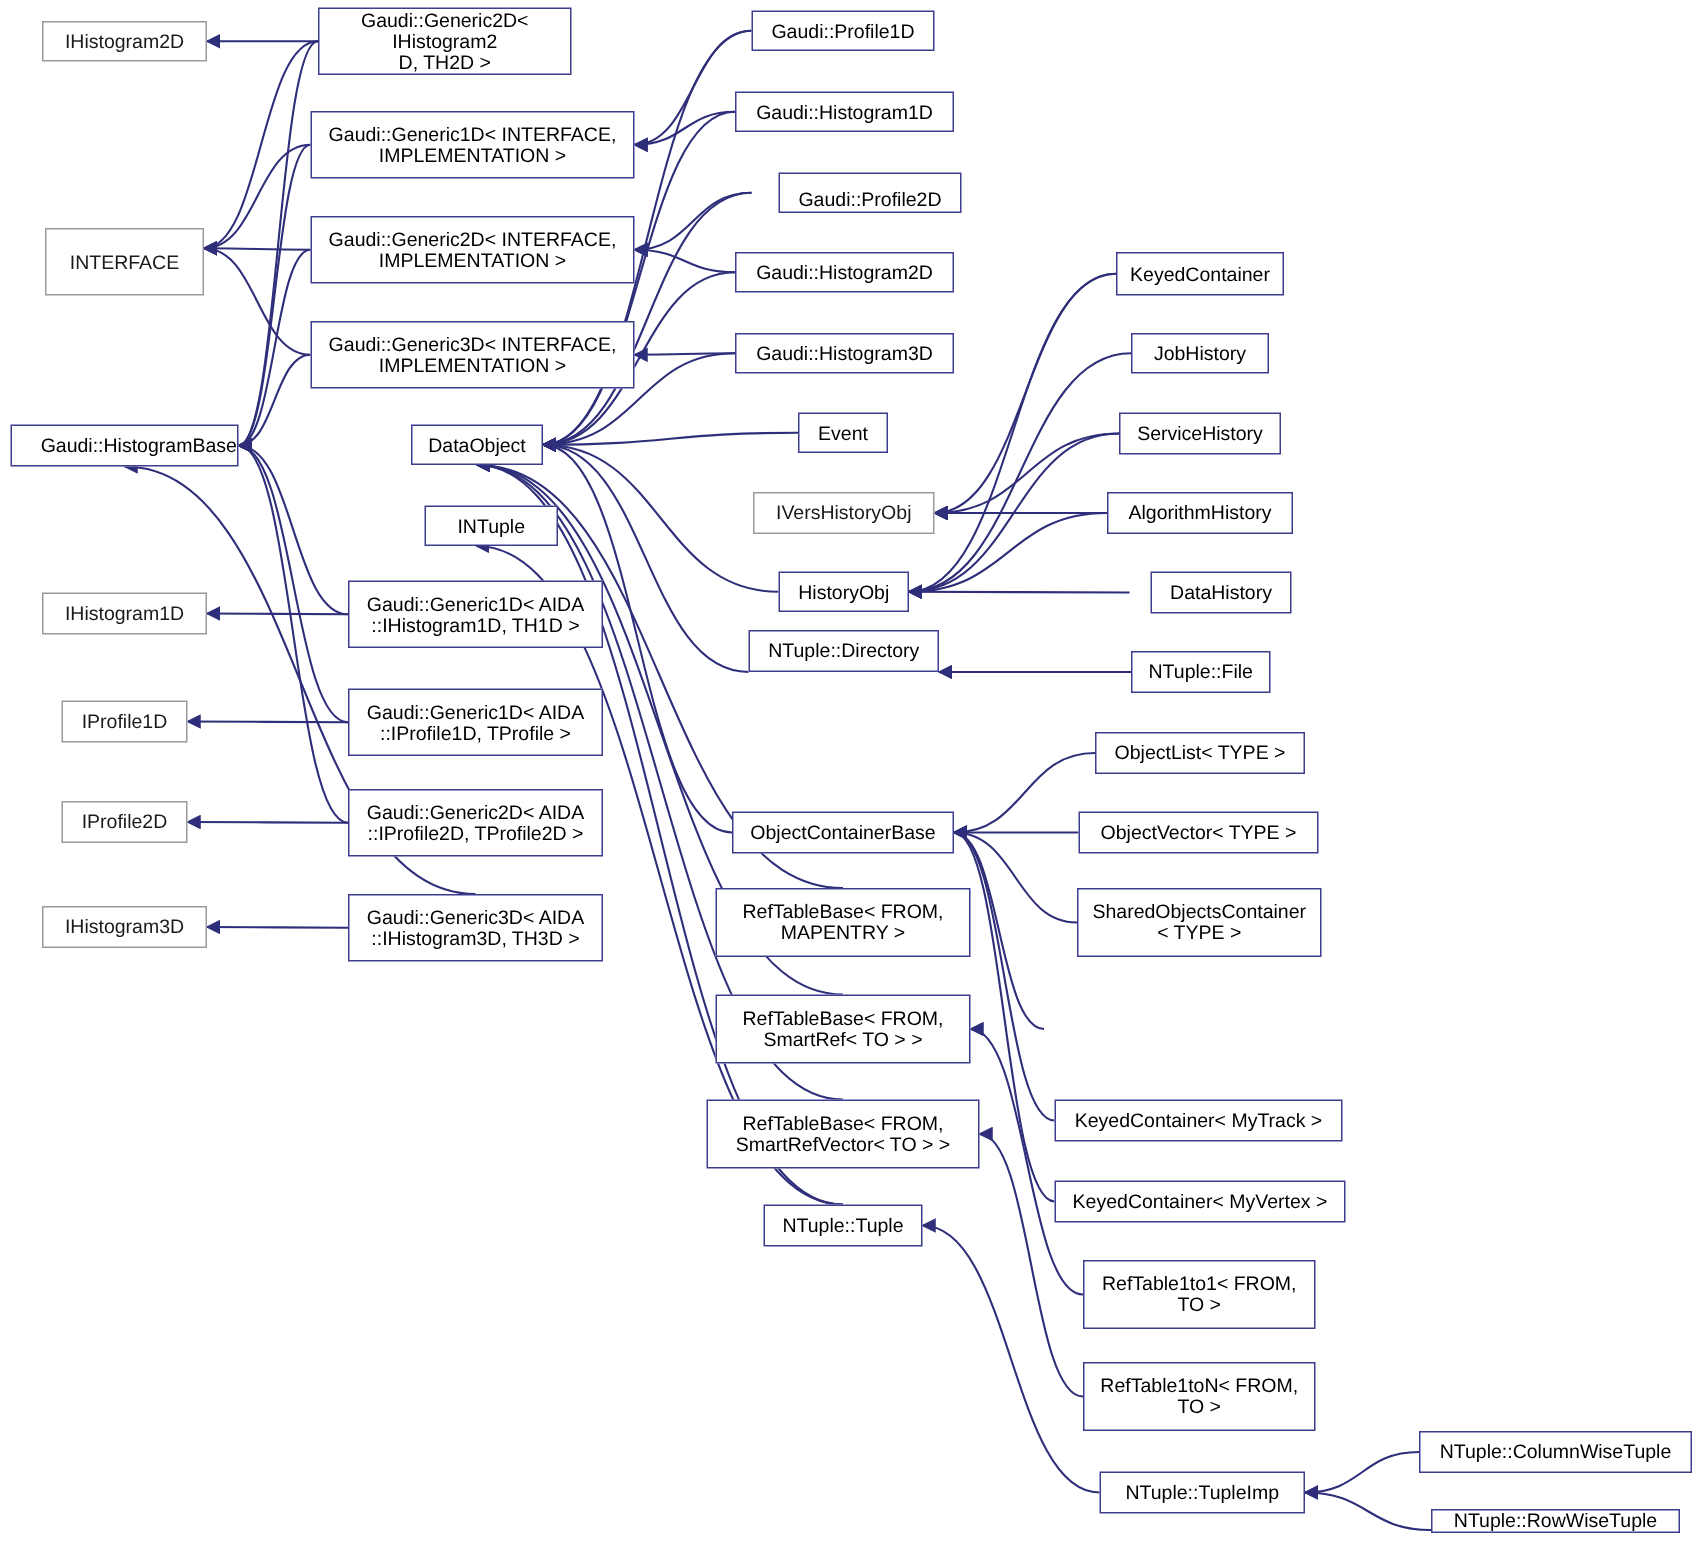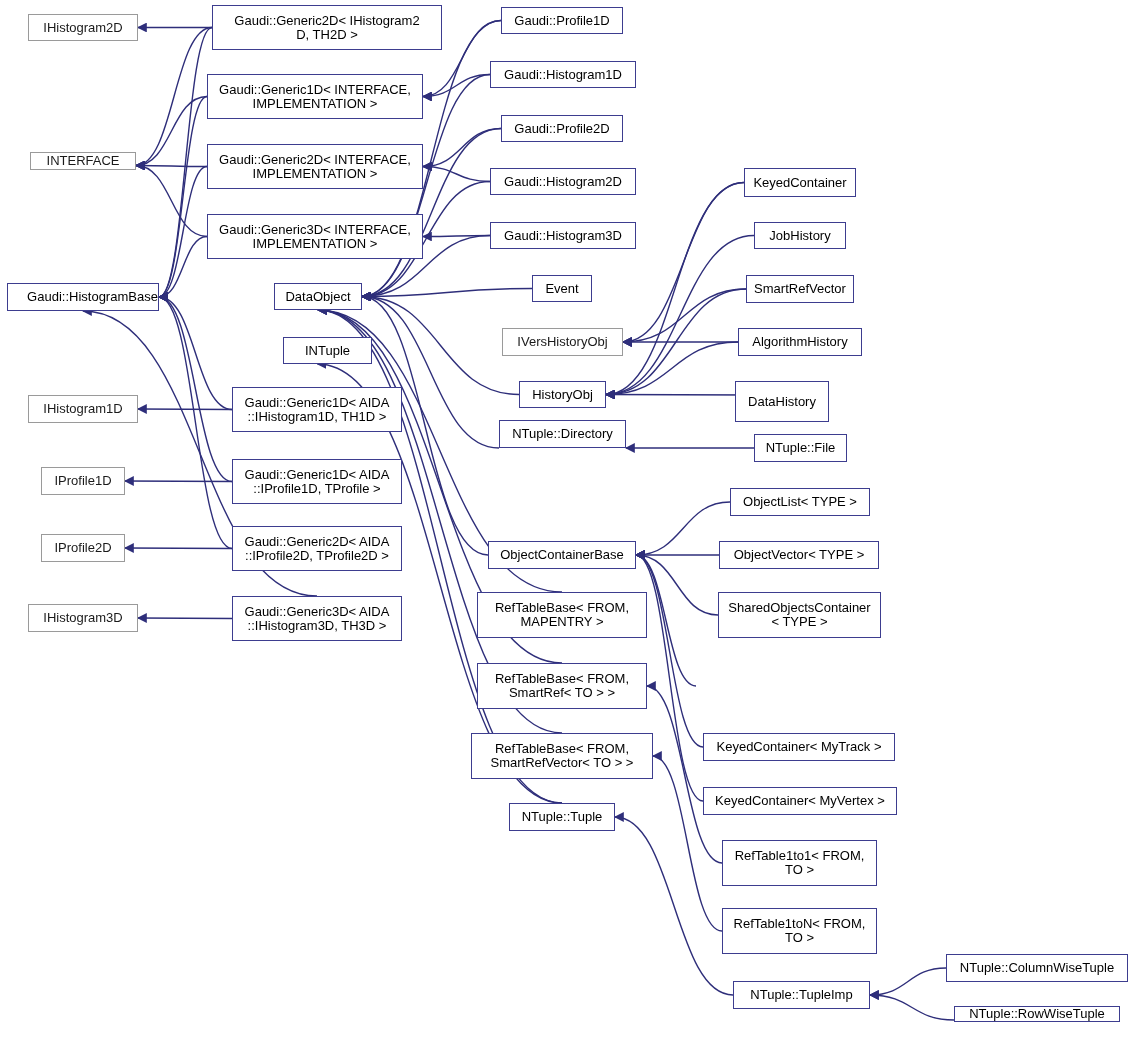--- a/index.html
+++ b/index.html
@@ -107,48 +107,48 @@
         <path d="M 703 801 C 669.5 801, 669.5 555, 636 555" marker-end="url(#arrow)"></path>
         <path d="M 722 863 C 684.5 863, 684.5 686, 647 686" marker-end="url(#arrow)"></path>
         <path d="M 722 931 C 687.5 931, 687.5 756, 653 756" marker-end="url(#arrow)"></path>
         <path d="M 733 995 C 674 995, 674 817, 615 817" marker-end="url(#arrow)"></path>
         <path d="M 946 968 C 908 968, 908 995, 870 995" marker-end="url(#arrow)"></path>
         <path d="M 954 1020 C 912 1020, 912 995, 870 995" marker-end="url(#arrow)"></path>
         <path d="M 562 803 C 439.75 803, 439.75 364, 317.5 364" marker-end="url(#arrow)"></path>
       </g>
   </svg>
 <div class="node muted" style="left: 28px; top: 14px; width: 110px; height: 27px;"><span>IHistogram2D</span></div>
-    <div class="node" style="left: 212px; top: 5px; width: 230px; height: 45px; text-align: center;"><span>Gaudi::Generic2D&lt; IHistogram2
+    <div class="node" style="left: 212px; top: 5px; width: 169px; height: 45px; text-align: center;"><span>Gaudi::Generic2D&lt; IHistogram2
 D, TH2D &gt;</span></div>
     <div class="node" style="left: 501px; top: 7px; width: 122px; height: 27px;"><span>Gaudi::Profile1D</span></div>
     <div class="node" style="left: 207px; top: 74px; width: 216px; height: 45px;"><span>Gaudi::Generic1D&lt; INTERFACE,
 IMPLEMENTATION &gt;</span></div>
     <div class="node" style="left: 490px; top: 61px; width: 146px; height: 27px;"><span>Gaudi::Histogram1D</span></div>
-    <div class="node" style="left: 501px; top: 115px; width: 122px; height: 27px;"><span>Gaudi::Profile2D</span></div>
-    <div class="node muted" style="left: 30px; top: 152px; width: 106px; height: 18px;"><span>INTERFACE</span></div>
+    <div class="node" style="left: 519px; top: 115px; width: 122px; height: 27px; align-items: flex-end;"><span>Gaudi::Profile2D</span></div>
+    <div class="node muted" style="left: 30px; top: 152px; width: 106px; height: 45px;"><span>INTERFACE</span></div>
     <div class="node" style="left: 207px; top: 144px; width: 216px; height: 45px;"><span>Gaudi::Generic2D&lt; INTERFACE,
 IMPLEMENTATION &gt;</span></div>
     <div class="node" style="left: 490px; top: 168px; width: 146px; height: 27px;"><span>Gaudi::Histogram2D</span></div>
     <div class="node" style="left: 744px; top: 168px; width: 112px; height: 29px;"><span>KeyedContainer</span></div>
     <div class="node" style="left: 207px; top: 214px; width: 216px; height: 45px;"><span>Gaudi::Generic3D&lt; INTERFACE,
 IMPLEMENTATION &gt;</span></div>
     <div class="node" style="left: 490px; top: 222px; width: 146px; height: 27px;"><span>Gaudi::Histogram3D</span></div>
     <div class="node" style="left: 754px; top: 222px; width: 92px; height: 27px;"><span>JobHistory</span></div>
     <div class="node" style="left: 7px; top: 283px; width: 152px; height: 28px; padding-left: 23px;"><span>Gaudi::HistogramBase</span></div>
     <div class="node" style="left: 274px; top: 283px; width: 88px; height: 27px;"><span>DataObject</span></div>
     <div class="node" style="left: 532px; top: 275px; width: 60px; height: 27px;"><span>Event</span></div>
-    <div class="node" style="left: 746px; top: 275px; width: 108px; height: 28px;"><span>SmartRefVector</span></div>
+    <div class="node" style="left: 746px; top: 275px; width: 108px; height: 28px;"><span>ServiceHistory</span></div>
     <div class="node" style="left: 283px; top: 337px; width: 89px; height: 27px;"><span>INTuple</span></div>
     <div class="node muted" style="left: 502px; top: 328px; width: 121px; height: 28px;"><span>IVersHistoryObj</span></div>
     <div class="node" style="left: 738px; top: 328px; width: 124px; height: 28px;"><span>AlgorithmHistory</span></div>
     <div class="node muted" style="left: 28px; top: 395px; width: 110px; height: 28px;"><span>IHistogram1D</span></div>
     <div class="node" style="left: 232px; top: 387px; width: 170px; height: 45px;"><span>Gaudi::Generic1D&lt; AIDA
 ::IHistogram1D, TH1D &gt;</span></div>
     <div class="node" style="left: 519px; top: 381px; width: 87px; height: 27px;"><span>HistoryObj</span></div>
-    <div class="node" style="left: 735px; top: 381px; width: 94px; height: 41px;"><span>DataHistory</span></div>
+    <div class="node" style="left: 767px; top: 381px; width: 94px; height: 28px;"><span>DataHistory</span></div>
     <div class="node" style="left: 499px; top: 420px; width: 127px; height: 28px;"><span>NTuple::Directory</span></div>
     <div class="node" style="left: 754px; top: 434px; width: 93px; height: 28px;"><span>NTuple::File</span></div>
     <div class="node muted" style="left: 41px; top: 467px; width: 84px; height: 28px;"><span>IProfile1D</span></div>
     <div class="node" style="left: 232px; top: 459px; width: 170px; height: 45px;"><span>Gaudi::Generic1D&lt; AIDA
 ::IProfile1D, TProfile &gt;</span></div>
     <div class="node" style="left: 730px; top: 488px; width: 140px; height: 28px;"><span>ObjectList&lt; TYPE &gt;</span></div>
     <div class="node muted" style="left: 41px; top: 534px; width: 84px; height: 28px;"><span>IProfile2D</span></div>
     <div class="node" style="left: 232px; top: 526px; width: 170px; height: 45px;"><span>Gaudi::Generic2D&lt; AIDA
 ::IProfile2D, TProfile2D &gt;</span></div>
     <div class="node" style="left: 488px; top: 541px; width: 148px; height: 28px;"><span>ObjectContainerBase</span></div>

